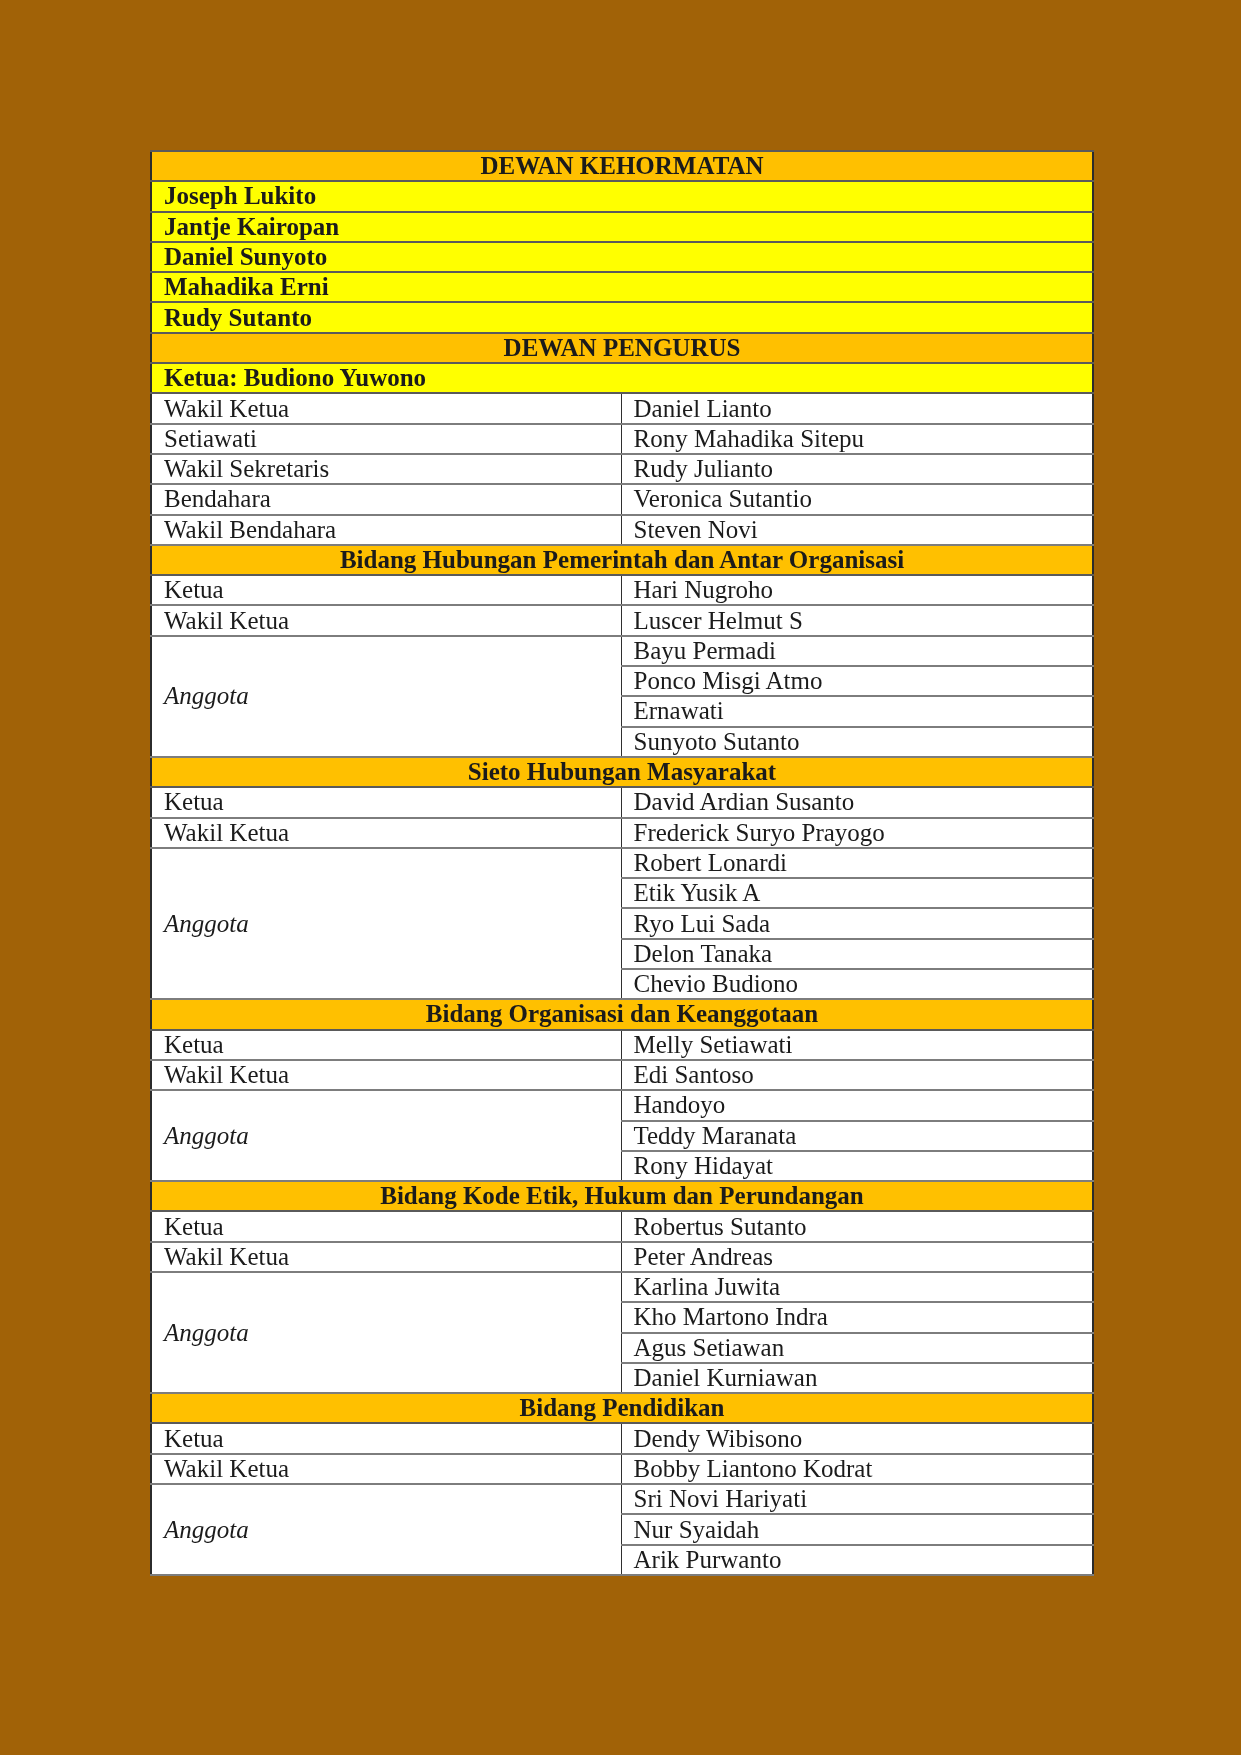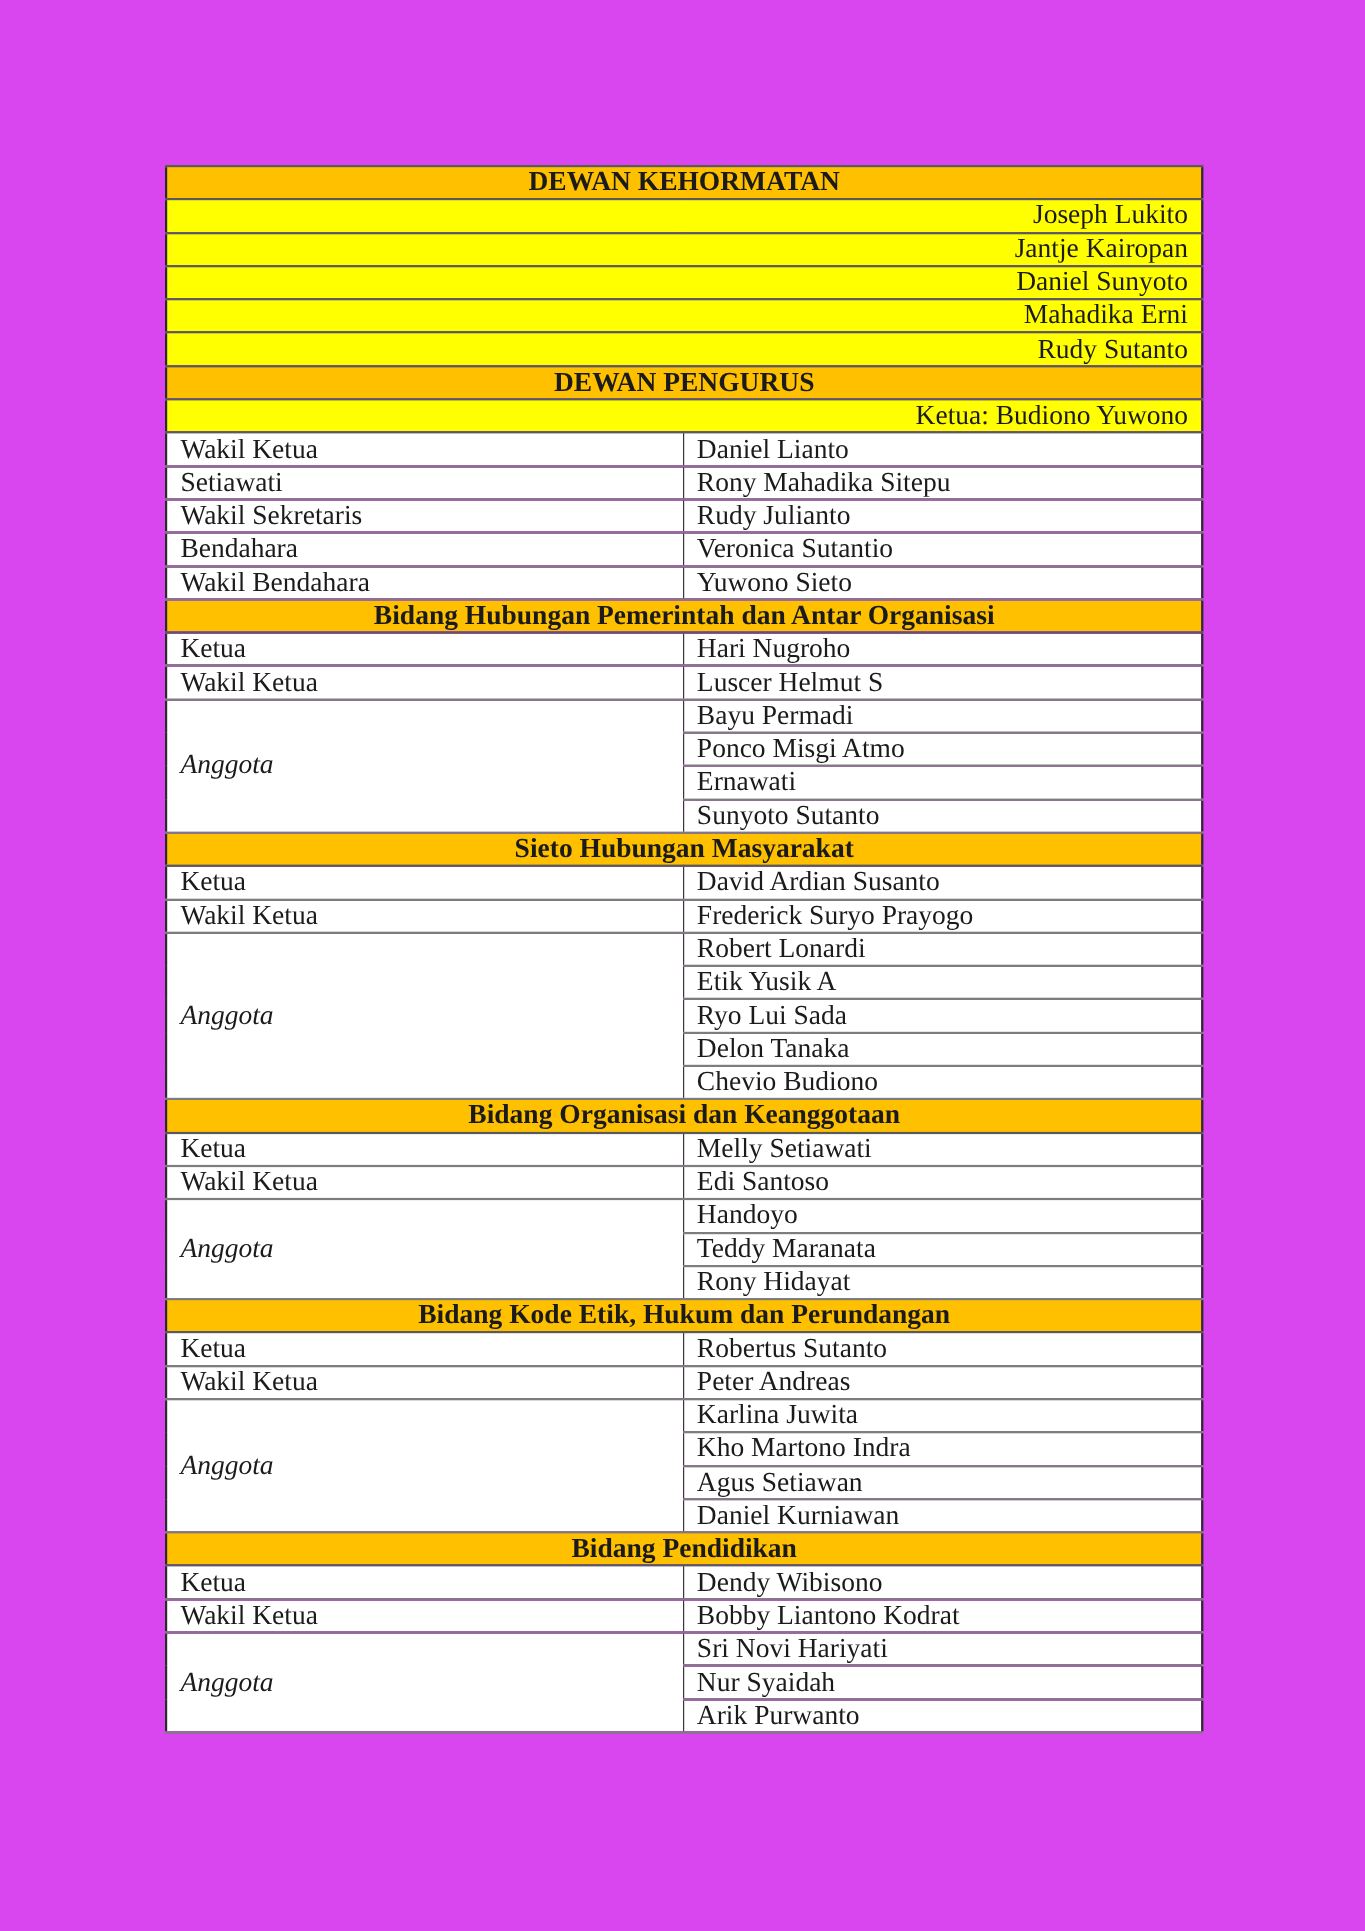--- a/index.html
+++ b/index.html
@@ -9,21 +9,21 @@
   }
   body {
     position: relative;
     width: 1241px;
     height: 1755px;
     font-family: "Liberation Serif", "DejaVu Serif", serif;
   }
   .page {
     position: absolute;
     inset: 0;
-    background: #d946ef;
+    background: #a16207;
   }
   table.org {
     position: absolute;
     left: 150px;
     top: 150px;
     width: 942px;
     border-collapse: collapse;
     table-layout: fixed;
     border: 2px solid #2b2b2b;
   }
@@ -42,22 +42,22 @@
   td.hdr {
     background: var(--hdr-bg, #FFC000);
     font-weight: bold;
     text-align: center;
     border: 1px solid #4a4a4a;
     border-top: 2px solid #5a5a5a;
     border-bottom: 2px solid #5a5a5a;
   }
   td.sub {
     background: var(--sub-bg, #FFFF00);
-    font-weight: normal;
-    text-align: right;
+    font-weight: bold;
+    text-align: left;
     border: 1px solid #4a4a4a;
     border-top: 2px solid #5a5a5a;
     border-bottom: 2px solid #5a5a5a;
   }
   td.role, td.name {
     background: #ffffff;
     border-top: 2px solid #7d7d7d;
     border-bottom: 2px solid #7d7d7d;
     border-left: 1px solid #2f2f2f;
     border-right: 1px solid #2f2f2f;
@@ -113,21 +113,21 @@
         <tr>
           <td class="role">Wakil Sekretaris</td>
           <td class="name">Rudy Julianto</td>
         </tr>
         <tr>
           <td class="role">Bendahara</td>
           <td class="name">Veronica Sutantio</td>
         </tr>
         <tr>
           <td class="role">Wakil Bendahara</td>
-          <td class="name">Yuwono Sieto</td>
+          <td class="name">Steven Novi</td>
         </tr>
         <tr>
           <td class="hdr" colspan="2">Bidang Hubungan Pemerintah dan Antar Organisasi</td>
         </tr>
         <tr>
           <td class="role">Ketua</td>
           <td class="name">Hari Nugroho</td>
         </tr>
         <tr>
           <td class="role">Wakil Ketua</td>

